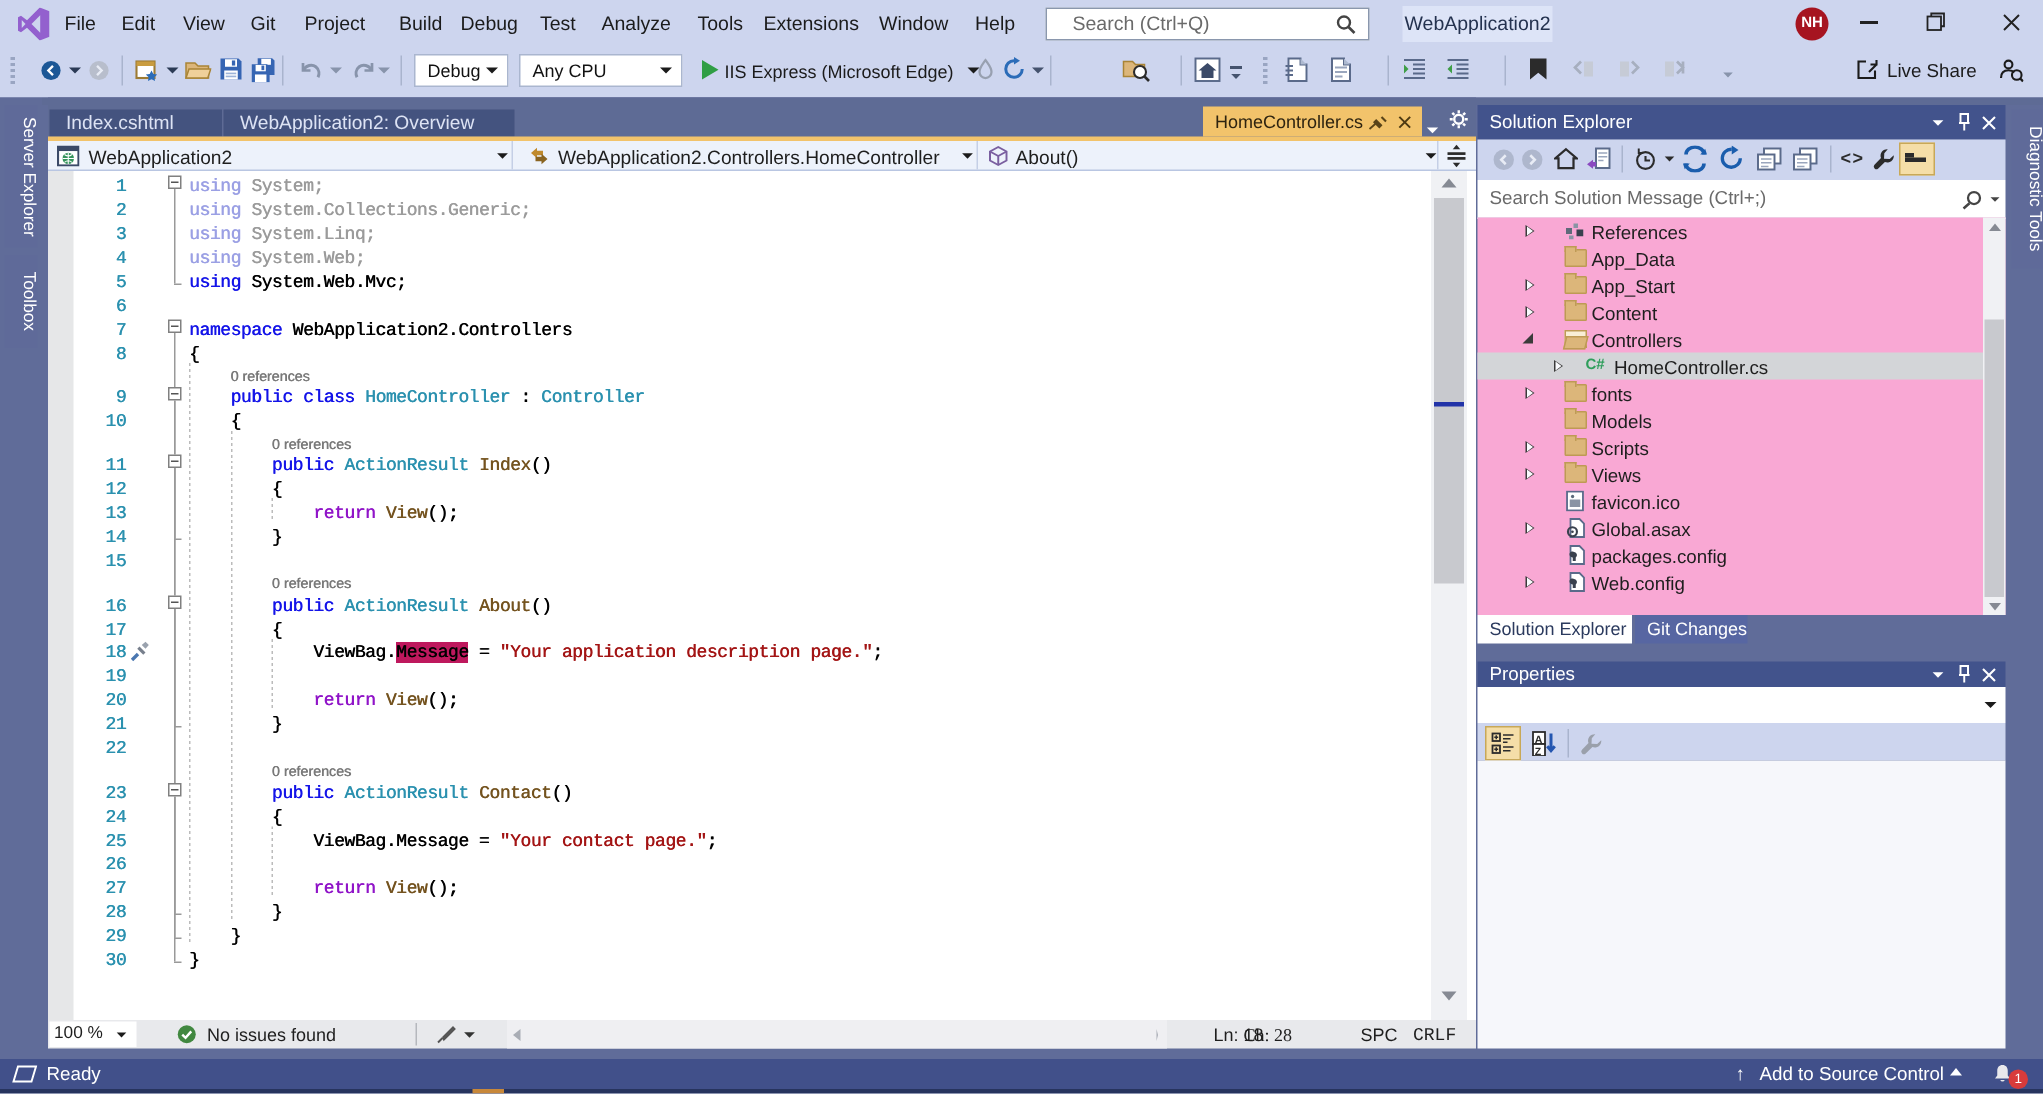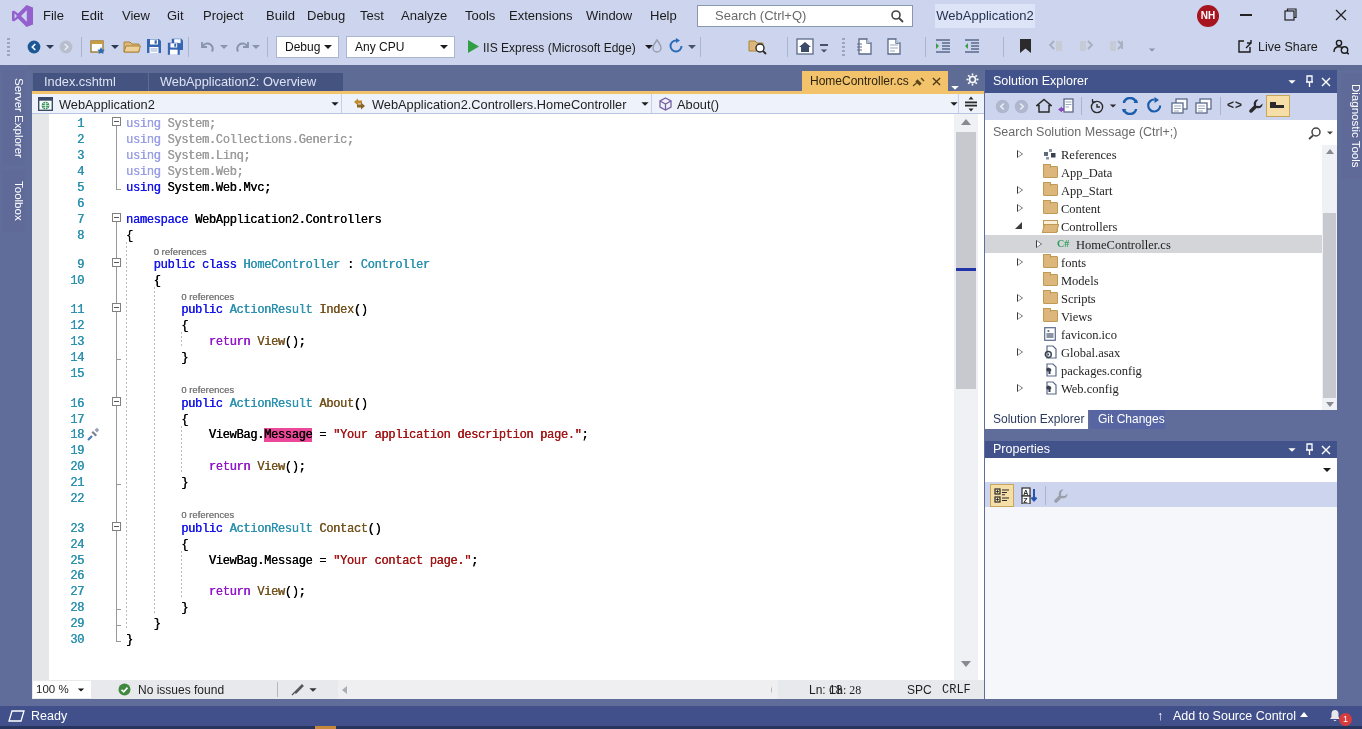--- a/index.html
+++ b/index.html
@@ -38,40 +38,40 @@
 
   
   #codearea { left:32px; top:114px; width:952px; height:566px; background:#fff; }
   #gutter { left:32px; top:114px; width:17px; height:566px; background:#E6E7E8; }
   #linenums { left:0px; top:117px; width:84px; text-align:right; color:#2B91AF; font:12px "Liberation Mono",monospace; letter-spacing:-0.3px; text-shadow:0.35px 0 0 currentColor; }
   #code { left:126px; top:117px; font:12px "Liberation Mono",monospace; letter-spacing:-0.3px; color:#000; text-shadow:0.35px 0 0 currentColor; }
   .ln { height:15.95px; line-height:15.95px; white-space:pre; }
   .cl { height:13.5px; line-height:13.5px; font-family:"Liberation Sans",sans-serif; font-size:9.5px; color:#7a7a7a; letter-spacing:0; }
   .kw { color:#1414E8; } .ctl { color:#9014C8;margin-top:32px; } .ty { color:#2B91AF; } .mth { color:#74531F; }
   .str { color:#A31515; } .fkw { color:#9ba0e4; } .fad { color:#9b9b9b; }
-  .sel { background:#ec4899; }
+  .sel { background:#be185d; }
 
   
   .fbox { position:absolute; width:9px; height:9px; border:1px solid #808080; background:#fff; left:112px; }
   .fbox i { display:block; width:5px; height:1px; background:#555; margin:3px auto 0; }
   .fline { position:absolute; left:116px; width:1px; background:#999; }
   .ftick { position:absolute; left:116px; width:5px; height:1px; background:#999; }
   .ig { position:absolute; width:1px; background:repeating-linear-gradient(to bottom,#bbb 0,#bbb 2px,transparent 2px,transparent 4px); }
 
   
   #escroll { left:954px; top:114px; width:24px; height:566px; background:#F0F1F4; }
 
   
   #ebottom { left:32px; top:680px; width:952px; height:19px; background:#E8E9EC; font-size:12px; color:#1e1e1e; }
 
   
   #rpanel { left:985px; top:70px; width:352px; height:629px; }
   .ptitle { position:absolute; left:0; width:352px; height:23px; background:#42538C; color:#fff; font-size:12.5px; line-height:23px; padding-left:8px; }
   .ptools { position:absolute; left:0; width:352px; background:#CDD5EE; }
-  #setree { position:absolute; left:0; top:75px; width:352px; height:265px; background:#ffffff;font-family:Liberation Serif, serif; }
+  #setree { position:absolute; left:0; top:75px; width:352px; height:265px; background:#f9a8d4; }
   .trow { position:absolute; left:0; width:337px; height:18px; font-size:12.5px; color:#1e1e1e; }
   .trow span.lbl { position:absolute; top:3px; }
   .arrR { position:absolute; width:0; height:0; border-top:4.5px solid transparent; border-bottom:4.5px solid transparent; border-left:6.5px solid #3b3b3b; }
   .arrR:after { content:""; position:absolute; left:-5.1px; top:-3.1px; width:0; height:0; border-top:3.1px solid transparent; border-bottom:3.1px solid transparent; border-left:4.4px solid #FAFBFE; }
   .arrE { position:absolute; width:0; height:0; border-left:7px solid transparent; border-bottom:7px solid #3b3b3b; }
   .fold { position:absolute; width:15px; height:12px; background:#DCB67A; border:1px solid #BE9A55; border-radius:1px; }
   .fold:before { content:""; position:absolute; left:-1px; top:-3px; width:6px; height:3px; background:#DCB67A; border:1px solid #BE9A55; border-bottom:none; }
   .foldo { position:absolute; width:15px; height:12px; background:#F9EED6; border:1px solid #BE9A55; }
   .foldo:before { content:""; position:absolute; left:-1.5px; top:3px; width:13px; height:7px; background:#DCB67A; border:1px solid #BE9A55; transform:skewX(-14deg); }
 

